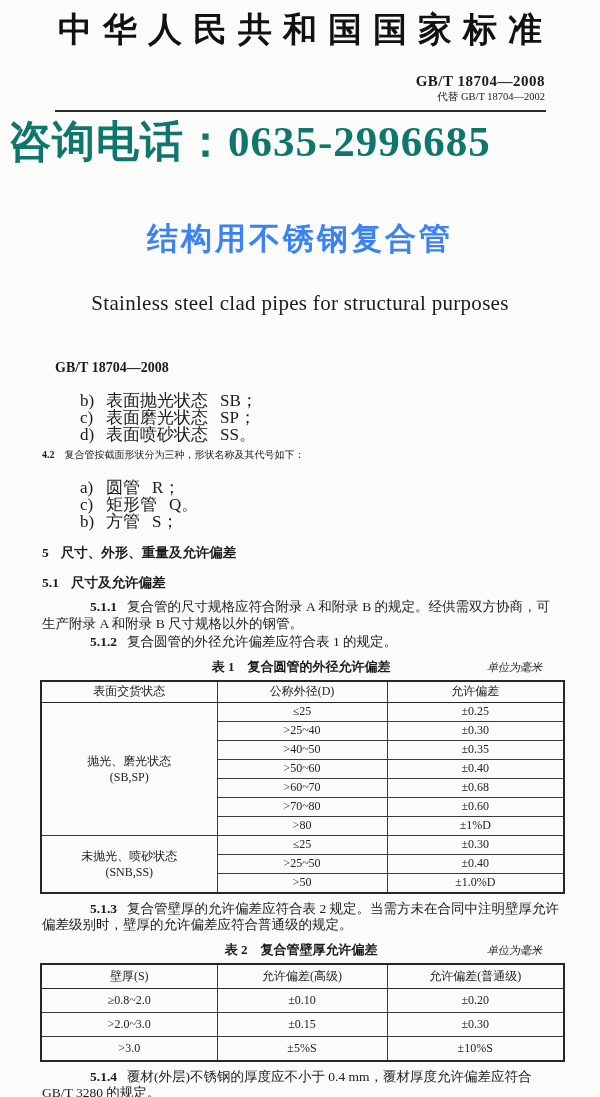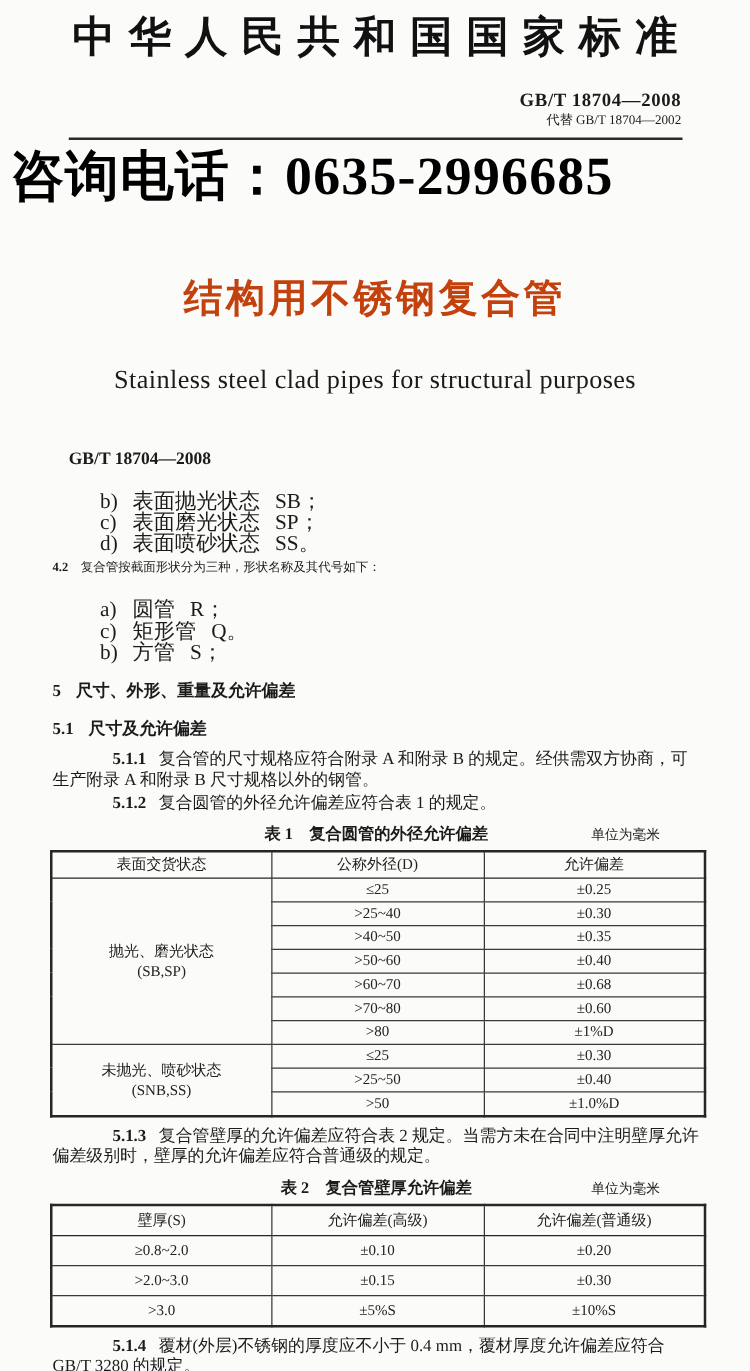--- a/index.html
+++ b/index.html
@@ -23,33 +23,33 @@
     text-indent:11px;
     color:#111;
   }
   .std-block { margin:20px 55px 0 0; text-align:right; line-height:1.15; }
   .std-no { font-size:15px; font-weight:bold; letter-spacing:0.5px; }
   .std-replaces { font-size:10.5px; margin-top:1px; }
   .rule { margin:7px 54px 0 55px; border:none; border-top:2px solid #2a2a2a; height:0; }
   
   .hotline {
     margin:3px 0 0 8px;
-    color:#000000;
+    color:#0f766e;
     font-size:43px; font-weight:bold;
     letter-spacing:1px;
     white-space:nowrap;
     line-height:1.25;
   }
   
   .doc-title {
     margin-top:49px;
     text-align:center;
     font-size:31px; font-weight:bold;
     letter-spacing:3px;
-    color:#c2410c;
+    color:#3b82f6;
   }
   .doc-subtitle {
     margin-top:31px;
     text-align:center;
     font-size:21px; font-weight:normal;
     letter-spacing:0.3px;
   }
   .running-header { margin:44px 0 0 55px; font-size:14px; font-weight:bold; }
   
   .list { margin:16px 0 0 80px; }
@@ -63,22 +63,22 @@
   .para { margin:8px 40px 0 42px; font-size:13.5px; line-height:16.5px; }
   .para .num { font-weight:bold; margin-right:10px;margin-left:48px; }
   
   .tbl-caption {
     position:relative;
     margin:7px 40px 4px 42px;
     text-align:center;
     font-size:13px; font-weight:bold;
   }
   .tbl-caption .unit {
-    position:absolute; right:32px; top:2px;
-    font-size:11px; font-weight:normal;
+    position:absolute; right:18px; top:2px;
+    font-size:11px; font-weight:normal;font-style:italic;
   }
   table.gbt {
     margin-left:40px;
     border-collapse:collapse;
     width:523px; table-layout:fixed;
     font-size:12px;
     border:2px solid #262626;
     padding-left:48px;
   }
   table.gbt th, table.gbt td {

